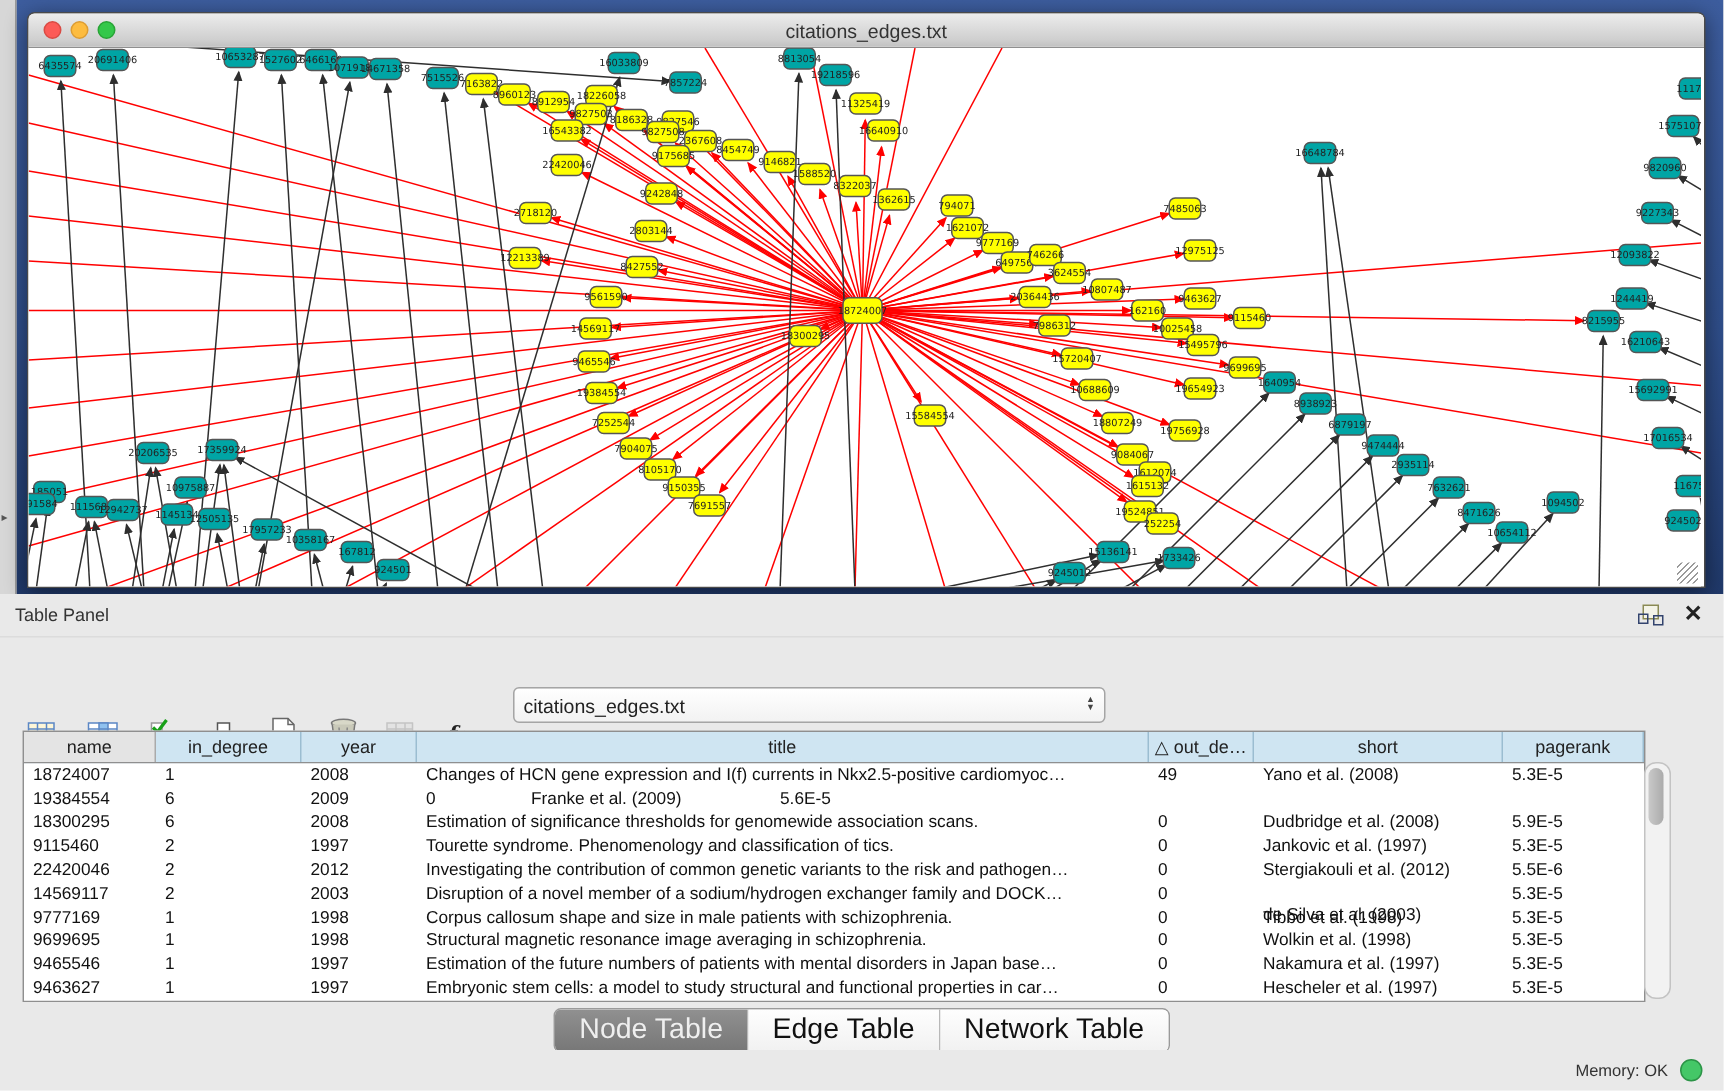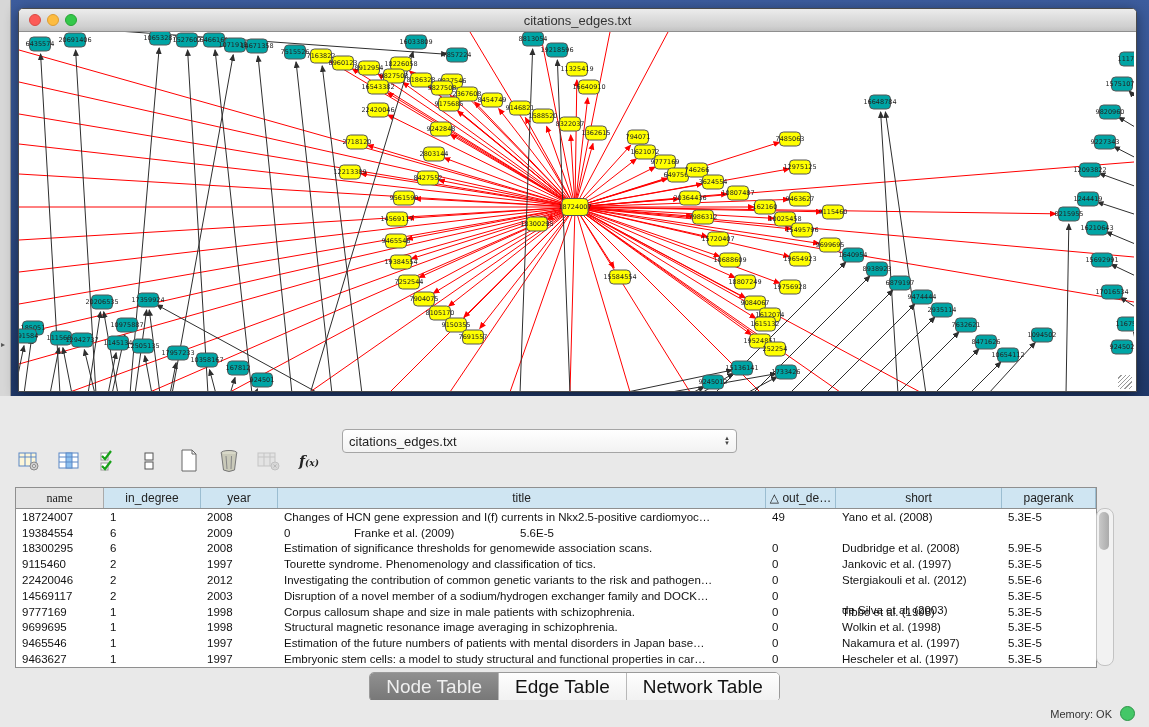--- a/index.html
+++ b/index.html
@@ -695,20 +695,30 @@
             <text x="1122" y="347.2" text-anchor="middle" font-size="6.5" font-family="&quot;DejaVu Sans&quot;,sans-serif" fill="#222">924502</text>
           </g>
         </svg>
       <div class="resize-handle"></div>
     </div>
   </div>
 </div>
 <div class="splitter-mark">▾</div>
 
 <div class="table-panel">
+  <div class="panel-header">
+    <span class="panel-title">Table Panel</span>
+    <span class="spacer"></span>
+    <span class="float-icon">
+        <span class="sq1"></span>
+        <span class="sq2"></span>
+        <span class="sq3"></span>
+      </span>
+    <span class="close-icon">✕</span>
+  </div>
 
   <div class="toolbar">
     <div class="tb-btn">
       <svg width="22" height="20">
           <rect x="1" y="2" width="17" height="13" fill="#fdf6d8" stroke="#5b87c5"></rect>
           <line x1="1" y1="6" x2="18" y2="6" stroke="#5b87c5"></line>
           <line x1="7" y1="2" x2="7" y2="15" stroke="#5b87c5"></line>
           <line x1="13" y1="2" x2="13" y2="15" stroke="#5b87c5"></line>
           <circle cx="16" cy="15" r="4" fill="#cfcfcf" stroke="#8a8a8a"></circle>
           <circle cx="16" cy="15" r="1.5" fill="#fff" stroke="#8a8a8a"></circle>
@@ -768,21 +778,21 @@
       <span class="val">citations_edges.txt</span>
       <span class="stepper">
           <span>▲</span>
           <span>▼</span>
         </span>
     </div>
   </div>
 
   <div class="dtable">
     <div class="thead">
-        <div class="th first" style="width: 88px; font-family: Liberation Serif, serif;">name</div>
+        <div class="th first" style="width: 88px;">name</div>
         <div class="th" style="width: 97px;">in_degree</div>
         <div class="th" style="width: 77px;">year</div>
         <div class="th" style="width: 488px;">title</div>
         <div class="th" style="width: 70px;">△ out_de…</div>
         <div class="th" style="width: 166px;">short</div>
         <div class="th" style="width: 94px;">pagerank</div>
       </div>
     <div class="tbody">
         <div class="tr">
           <div class="td" style="width: 88px;">18724007</div>

